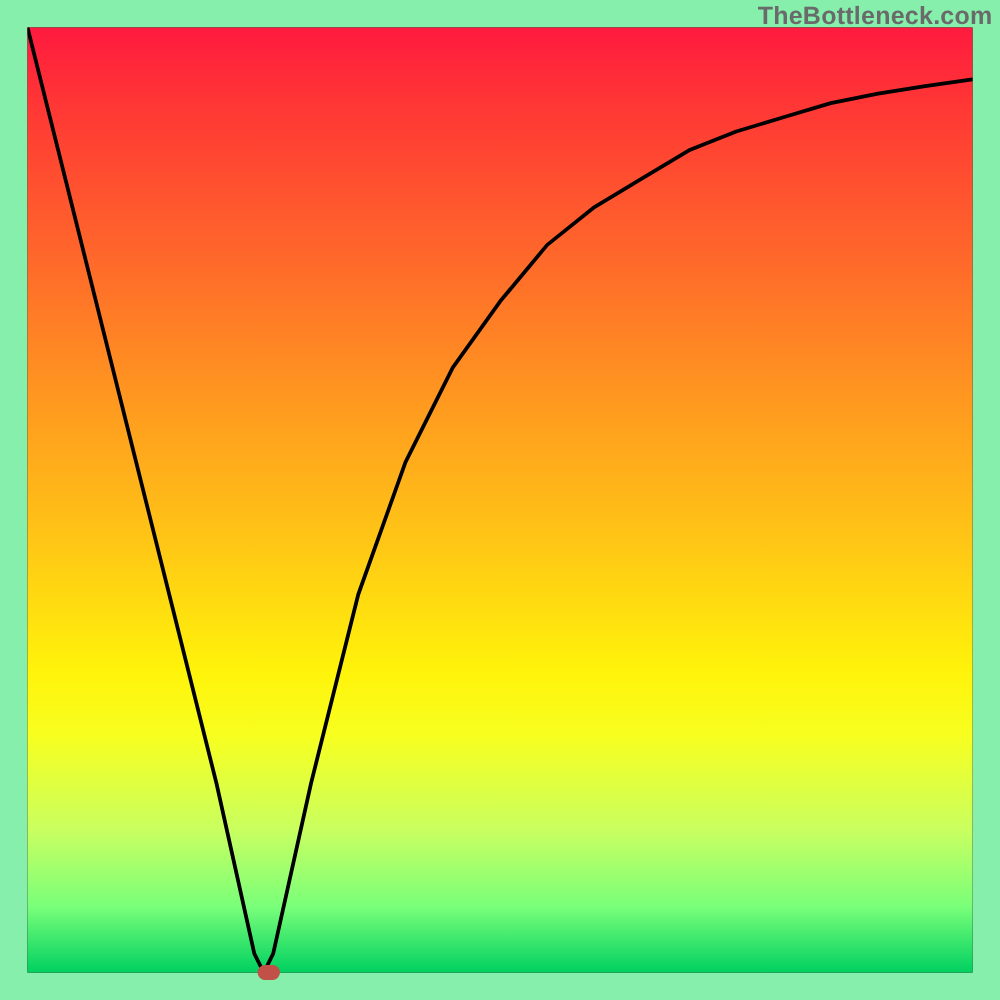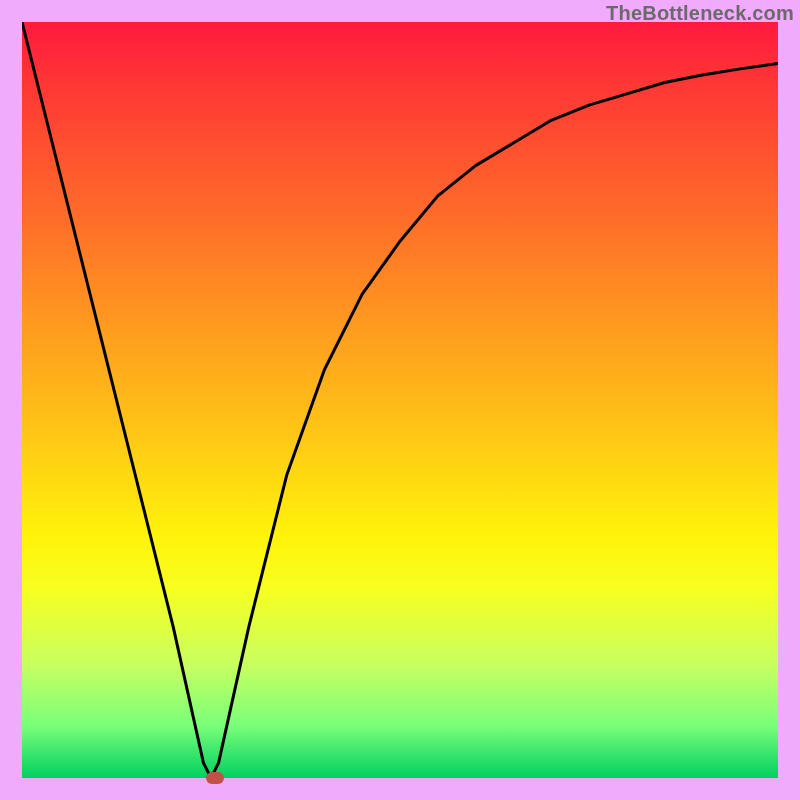--- a/index.html
+++ b/index.html
@@ -9,21 +9,21 @@
     height: 800px;
     background: #000;
     overflow: hidden;
   }
   .frame {
     position: absolute;
     left: 0;
     top: 0;
     width: 800px;
     height: 800px;
-    background: #f0abfc;
+    background: #86efac;
   }
   .plot-outer {
     position: absolute;
     left: 22px;
     top: 22px;
     width: 756px;
     height: 756px;
     background: #000;
   }
   .plot {

